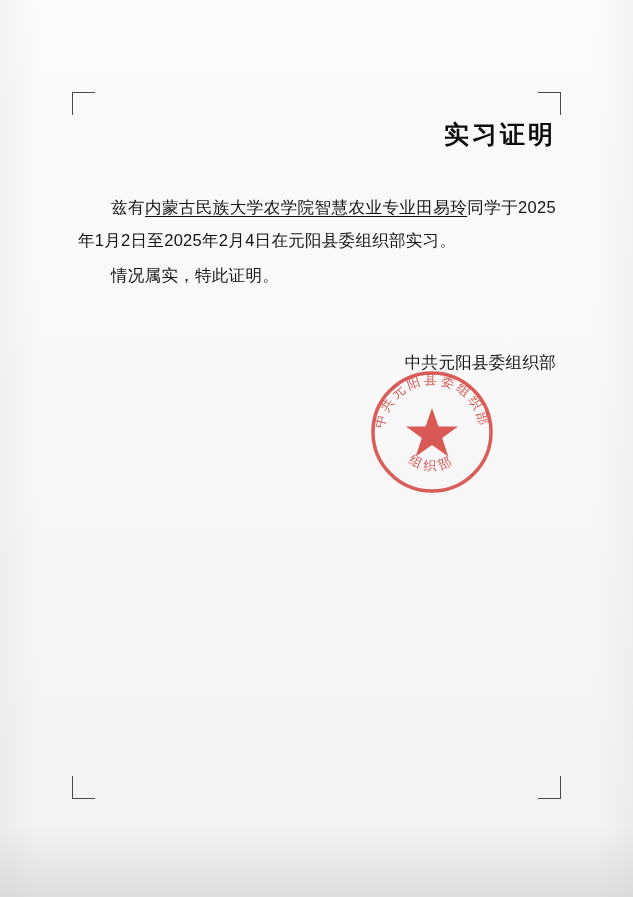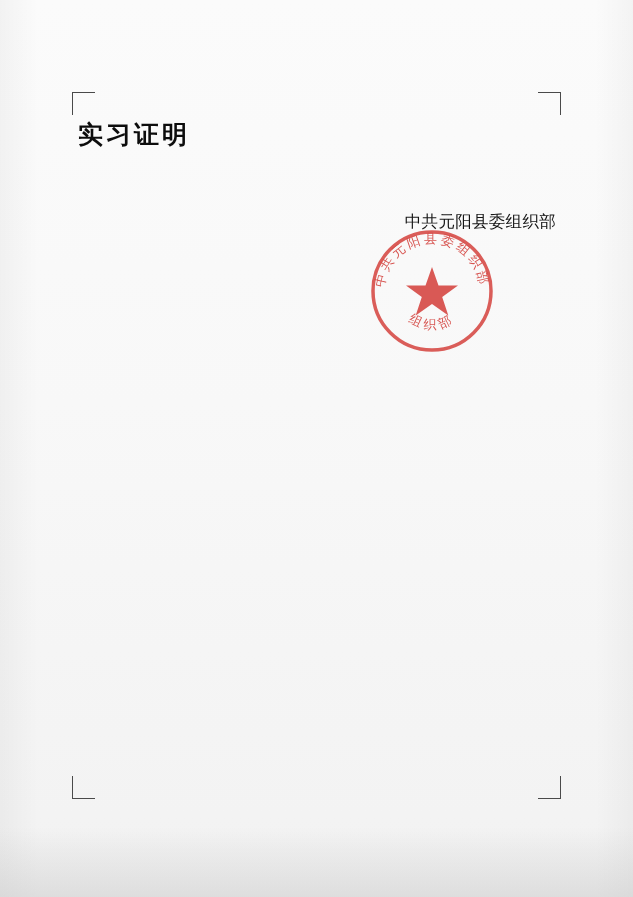--- a/index.html
+++ b/index.html
@@ -51,21 +51,21 @@
 
   .content {
     position: absolute;
     left: 78px;
     top: 100px;
     width: 478px;
     color: #111111;
   }
 
   .doc-title {
-    text-align: left;
+    text-align: right;
     font-size: 25px;
     font-weight: bold;
     letter-spacing: 3px;
     margin: 18px 0 0 0;
     color: #0d0d0d;
     font-family: "Liberation Sans", sans-serif;
   }
 
   .body-block {
     margin-top: 40px;
@@ -122,22 +122,24 @@
   <div class="crop tr"></div>
   <div class="crop bl"></div>
   <div class="crop br"></div>
 
   <div class="content">
 
     <h1 class="doc-title">实习证明</h1>
 
     <div class="body-block">
 
+      <p class="para indent">兹有<span class="u">内蒙古民族大学农学院智慧农业专业田易玲</span>同学于2025年1月2日至2025年2月4日在元阳县委组织部实习。</p>
 
 
+      <p class="para indent">情况属实，特此证明。</p>
 
     </div>
 
     <div class="sign-block">
 
       <div class="seal">
         <svg width="136" height="136" viewBox="0 0 136 136" xmlns="http://www.w3.org/2000/svg">
           <defs>
             <path id="arcTop" d="M 20 68 A 48 48 0 0 1 116 68" fill="none"></path>
             <path id="arcBottom" d="M 30 68 A 38 38 0 0 0 106 68" fill="none"></path>

